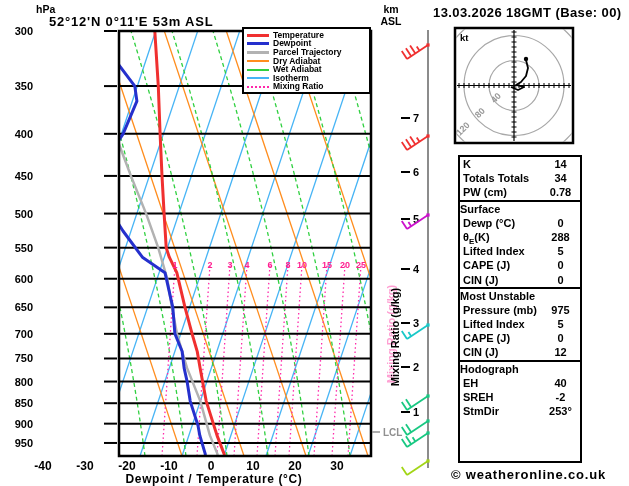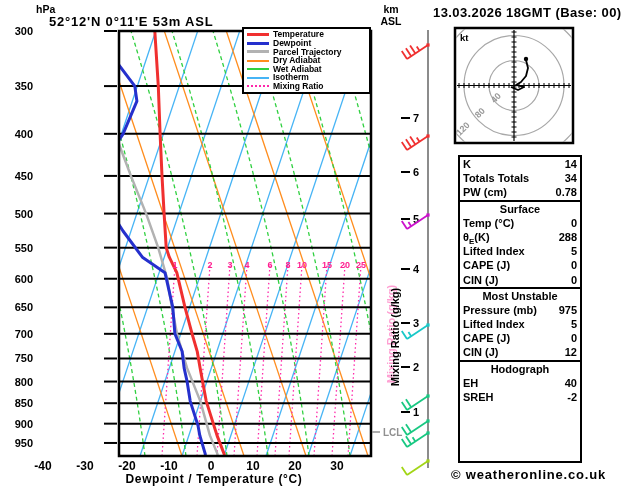--- a/index.html
+++ b/index.html
@@ -6,31 +6,31 @@
   #app{position:relative;width:629px;height:486px;background:#fff;overflow:hidden;
        font-family:"Liberation Sans","DejaVu Sans",sans-serif;font-weight:bold;color:#000;}
   #chart-svg{position:absolute;left:0;top:0;}
   .hdr{position:absolute;white-space:pre;}
   #hpa{left:8px;top:3px;font-size:10.5px;margin-left:28px;}
   #station{left:49px;top:14px;font-size:13px;letter-spacing:0.8px;}
   #datehdr{left:409px;top:5px;font-size:13px;letter-spacing:0.4px;margin-left:24px;}
   #footer{left:451px;top:467px;font-size:13px;letter-spacing:0.8px;}
   .legend{position:absolute;left:242px;top:27px;width:129px;height:67px;background:#fff;
           border:2px solid #000;box-sizing:border-box;display:flex;flex-direction:column;
-          justify-content:center;padding:1px 0;}
+          justify-content:flex-end;padding:1px 0;}
   .lrow{display:flex;align-items:center;height:8.6px;font-size:8.5px;line-height:8.6px;}
   .swatch{width:22px;height:0;margin:0 4px 0 3px;flex:none;}
   .stats{position:absolute;left:458px;top:155px;width:124px;height:308px;border:2px solid #000;
          box-sizing:border-box;font-size:11px;overflow:hidden;background:#fff;}
   .sec{border-top:2px solid #000;}
   .sec:first-child{border-top:none;}
   .trow{display:flex;justify-content:flex-start;padding:0 3px;line-height:14.2px;height:14.2px;white-space:pre;}
   .trow .lbl{flex:1 1 auto;}
-  .trow .val{width:33px;flex:none;text-align:right;}
-  .sec-title{text-align:center;line-height:14.2px;height:14.2px;}
+  .trow .val{width:33px;flex:none;text-align:center;}
+  .sec-title{line-height:14.2px;height:14.2px;}
   sub{font-size:8px;line-height:0;}
 </style>
 </head>
 <body>
 
 <div id="app">
   <svg id="chart-svg" width="629" height="486" viewBox="0 0 629 486">
       <defs>
         <clipPath id="plotclip">
           <rect x="120" y="32" width="250" height="423"></rect>
@@ -352,34 +352,35 @@
     </div>
 
   <div class="stats" id="stats">
       <div class="sec">
         <div class="trow"><span class="lbl">K</span><span class="val">14</span></div>
         <div class="trow"><span class="lbl">Totals Totals</span><span class="val">34</span></div>
         <div class="trow"><span class="lbl">PW (cm)</span><span class="val">0.78</span></div>
       </div>
       <div class="sec">
         <div class="sec-title">Surface</div>
-        <div class="trow"><span class="lbl">Temp (°C)</span><span class="val">0</span></div>
+        <div class="trow"><span class="lbl">Dewp (°C)</span><span class="val">0</span></div>
         <div class="trow"><span class="lbl"><span>θ</span><sub>E</sub><span>(K)</span></span><span class="val">288</span></div>
         <div class="trow"><span class="lbl">Lifted Index</span><span class="val">5</span></div>
         <div class="trow"><span class="lbl">CAPE (J)</span><span class="val">0</span></div>
         <div class="trow"><span class="lbl">CIN (J)</span><span class="val">0</span></div>
       </div>
       <div class="sec">
         <div class="sec-title">Most Unstable</div>
         <div class="trow"><span class="lbl">Pressure (mb)</span><span class="val">975</span></div>
         <div class="trow"><span class="lbl">Lifted Index</span><span class="val">5</span></div>
         <div class="trow"><span class="lbl">CAPE (J)</span><span class="val">0</span></div>
         <div class="trow"><span class="lbl">CIN (J)</span><span class="val">12</span></div>
       </div>
       <div class="sec">
         <div class="sec-title">Hodograph</div>
         <div class="trow"><span class="lbl">EH</span><span class="val">40</span></div>
         <div class="trow"><span class="lbl">SREH</span><span class="val">-2</span></div>
+        <div class="trow"><span class="lbl">StmDir</span><span class="val">253°</span></div>
       </div>
     </div>
 
   <div class="hdr" id="footer">© weatheronline.co.uk</div>
 </div>
 
 </body></html>

